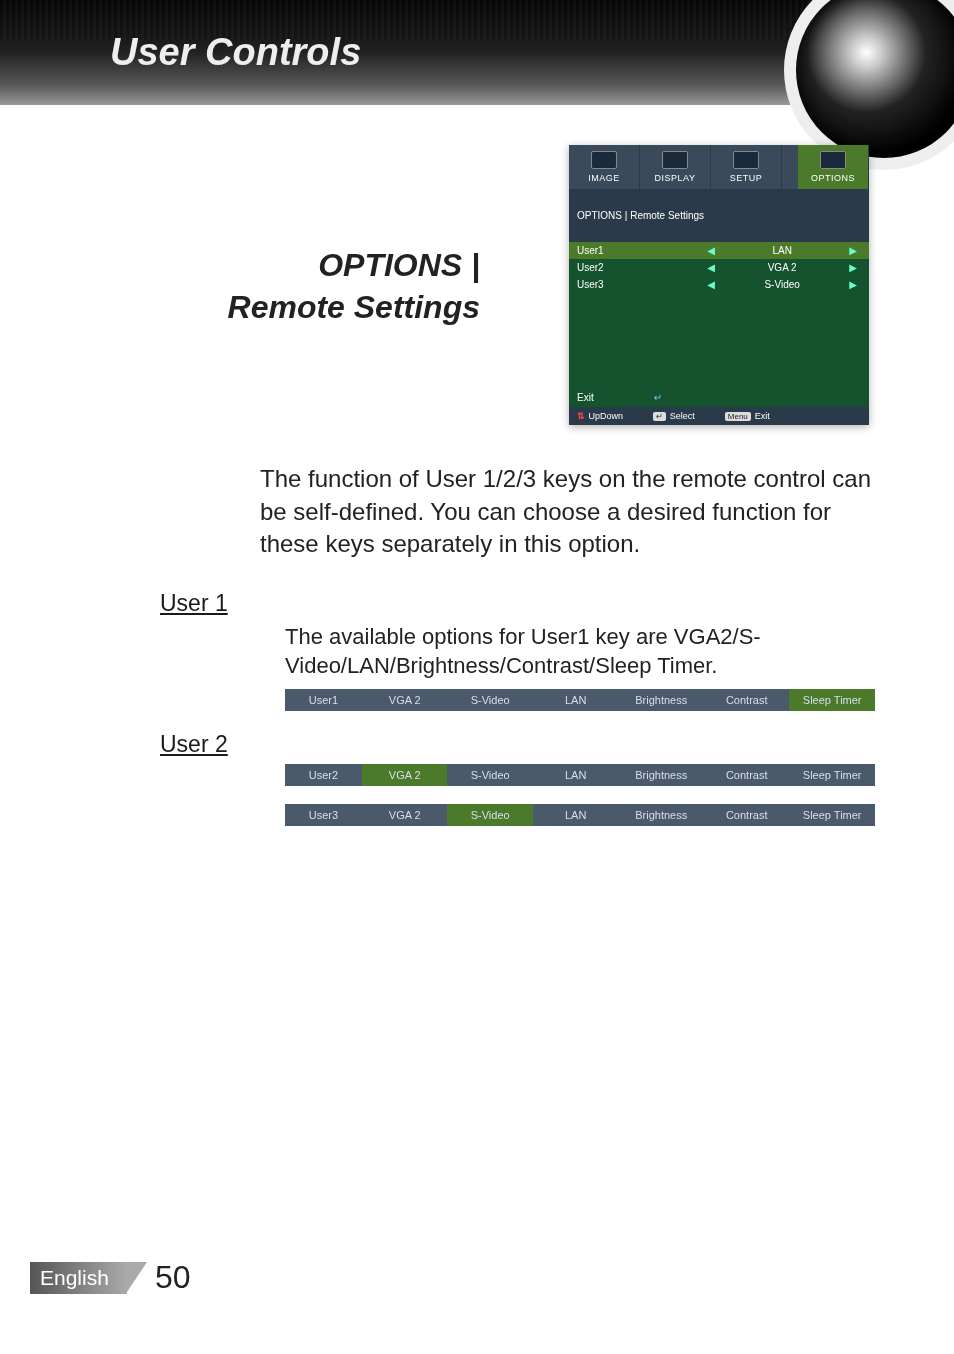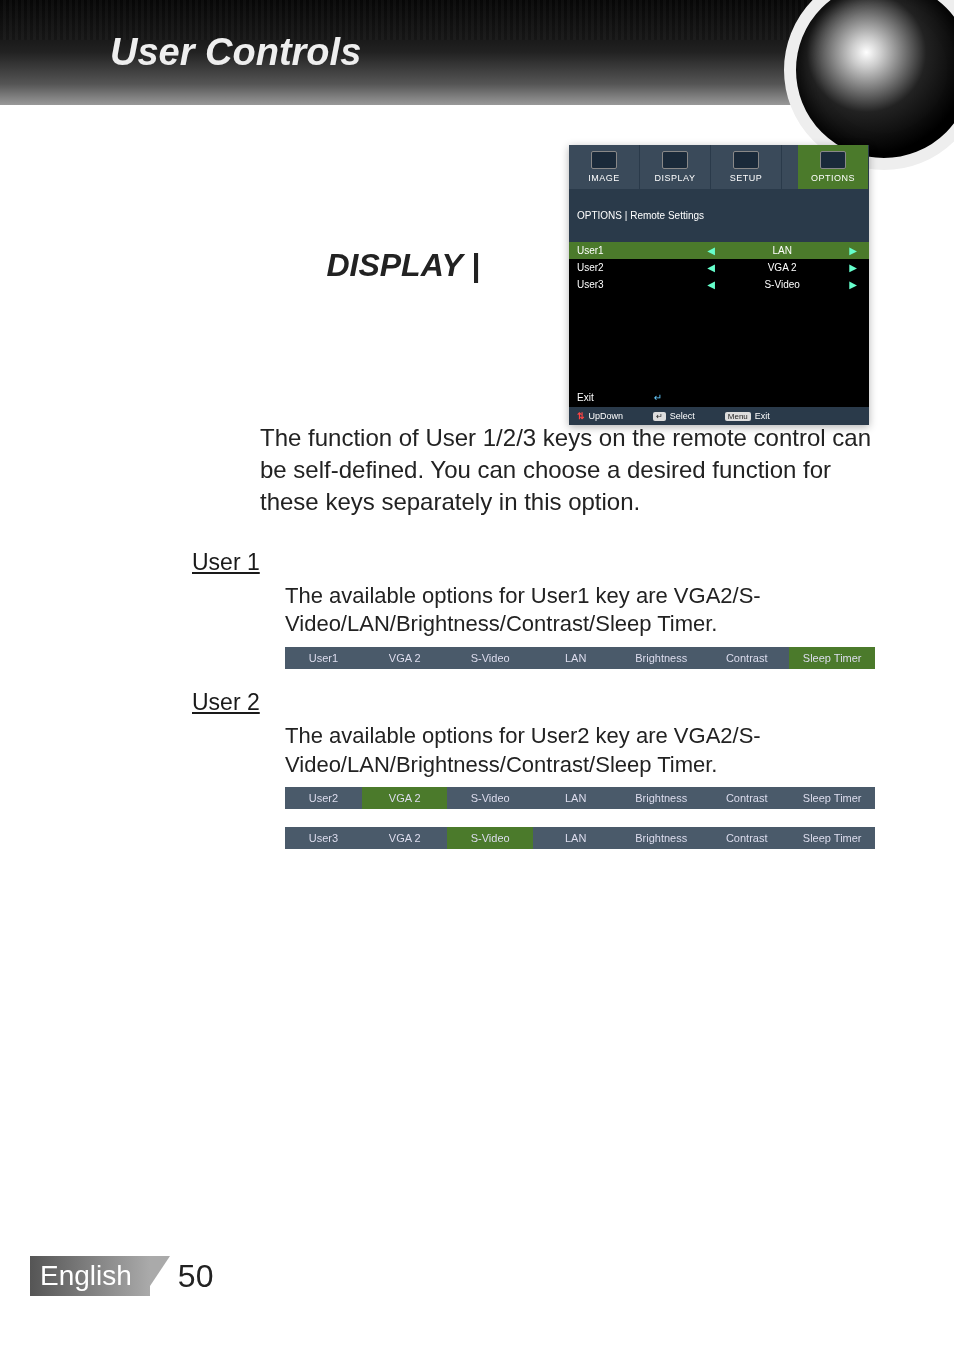--- a/index.html
+++ b/index.html
@@ -56,21 +56,21 @@
     text-align: right;
     width: 400px;
     margin-top: 100px;
     line-height: 1.3;
   }
   .osd {
     position: absolute;
     top: 145px;
     right: 85px;
     width: 300px;
-    background: #000000;
+    background: #14532d;
     color: #fff;
     font-size: 11px;
     box-shadow: 0 2px 8px rgba(0,0,0,0.3);
   }
   .osd-tabs {
     display: flex;
     background: #3a4a5a;
   }
   .osd-tab {
     flex: 1;
@@ -123,21 +123,21 @@
   .body-text {
     font-size: 24px;
     color: #222;
     line-height: 1.35;
     margin: 135px 0 30px 180px;
   }
   .item-heading {
     font-size: 23px;
     color: #1a1a1a;
     text-decoration: underline;
-    margin: 20px 0 6px 112px;
+    margin: 20px 0 6px 80px;
   }
   .item-text {
     font-size: 22px;
     color: #222;
     line-height: 1.3;
     margin: 0 0 8px 205px;
   }
   .option-bar {
     margin: 0 0 18px 205px;
     display: flex;
@@ -158,21 +158,21 @@
     position: absolute;
     bottom: 58px;
     left: 30px;
     display: flex;
     align-items: center;
     gap: 10px;
   }
   .footer-lang {
     background: linear-gradient(to right, #555, #aaa);
     color: #fff;
-    font-size: 28px;
+    font-size: 21px;
     padding: 4px 18px 4px 10px;
     position: relative;
   }
   .footer-lang::after {
     content: "";
     position: absolute;
     right: -20px; top: 0;
     border-top: 0 solid transparent;
     border-bottom: 30px solid transparent;
     border-left: 20px solid #aaa;
@@ -186,39 +186,39 @@
 </head>
 <body>
 
 <div class="top-banner">
   <span class="banner-title">User Controls</span>
 </div>
 <div class="lens-corner"></div>
 
 <div class="content">
   <div class="section-heading">
-    <span>DISPLAY |</span><br>
+    <span>OPTIONS |</span><br>
+    <span>Remote Settings</span>
   </div>
 
   <div class="body-text">The function of User 1/2/3 keys on the remote control can be self-defined. You can choose a desired function for these keys separately in this option.</div>
 
   <div class="item-heading">User 1</div>
   <div class="item-text">The available options for User1 key are VGA2/S-Video/LAN/Brightness/Contrast/Sleep Timer.</div>
   <div class="option-bar">
     <div class="cell lbl">User1</div>
     <div class="cell">VGA 2</div>
     <div class="cell">S-Video</div>
     <div class="cell">LAN</div>
     <div class="cell">Brightness</div>
     <div class="cell">Contrast</div>
     <div class="cell sel">Sleep Timer</div>
   </div>
 
   <div class="item-heading">User 2</div>
-  <div class="item-text">The available options for User2 key are VGA2/S-Video/LAN/Brightness/Contrast/Sleep Timer.</div>
   <div class="option-bar">
     <div class="cell lbl">User2</div>
     <div class="cell sel">VGA 2</div>
     <div class="cell">S-Video</div>
     <div class="cell">LAN</div>
     <div class="cell">Brightness</div>
     <div class="cell">Contrast</div>
     <div class="cell">Sleep Timer</div>
   </div>
 

